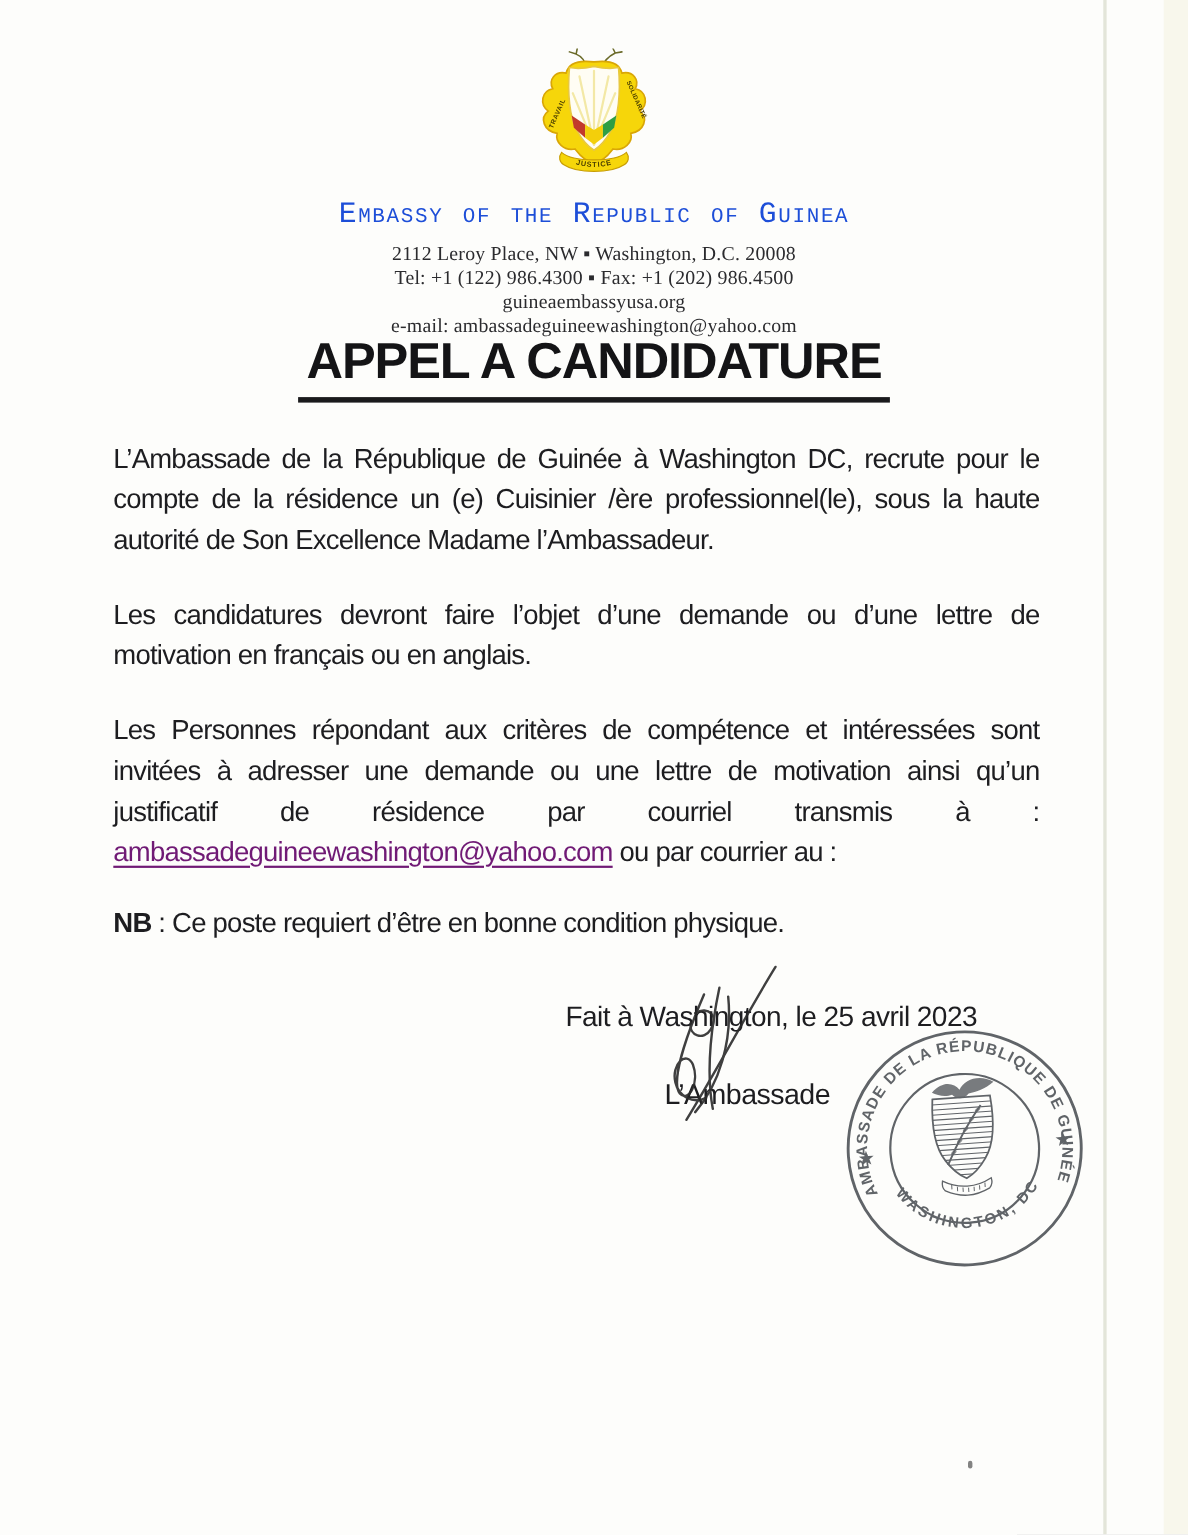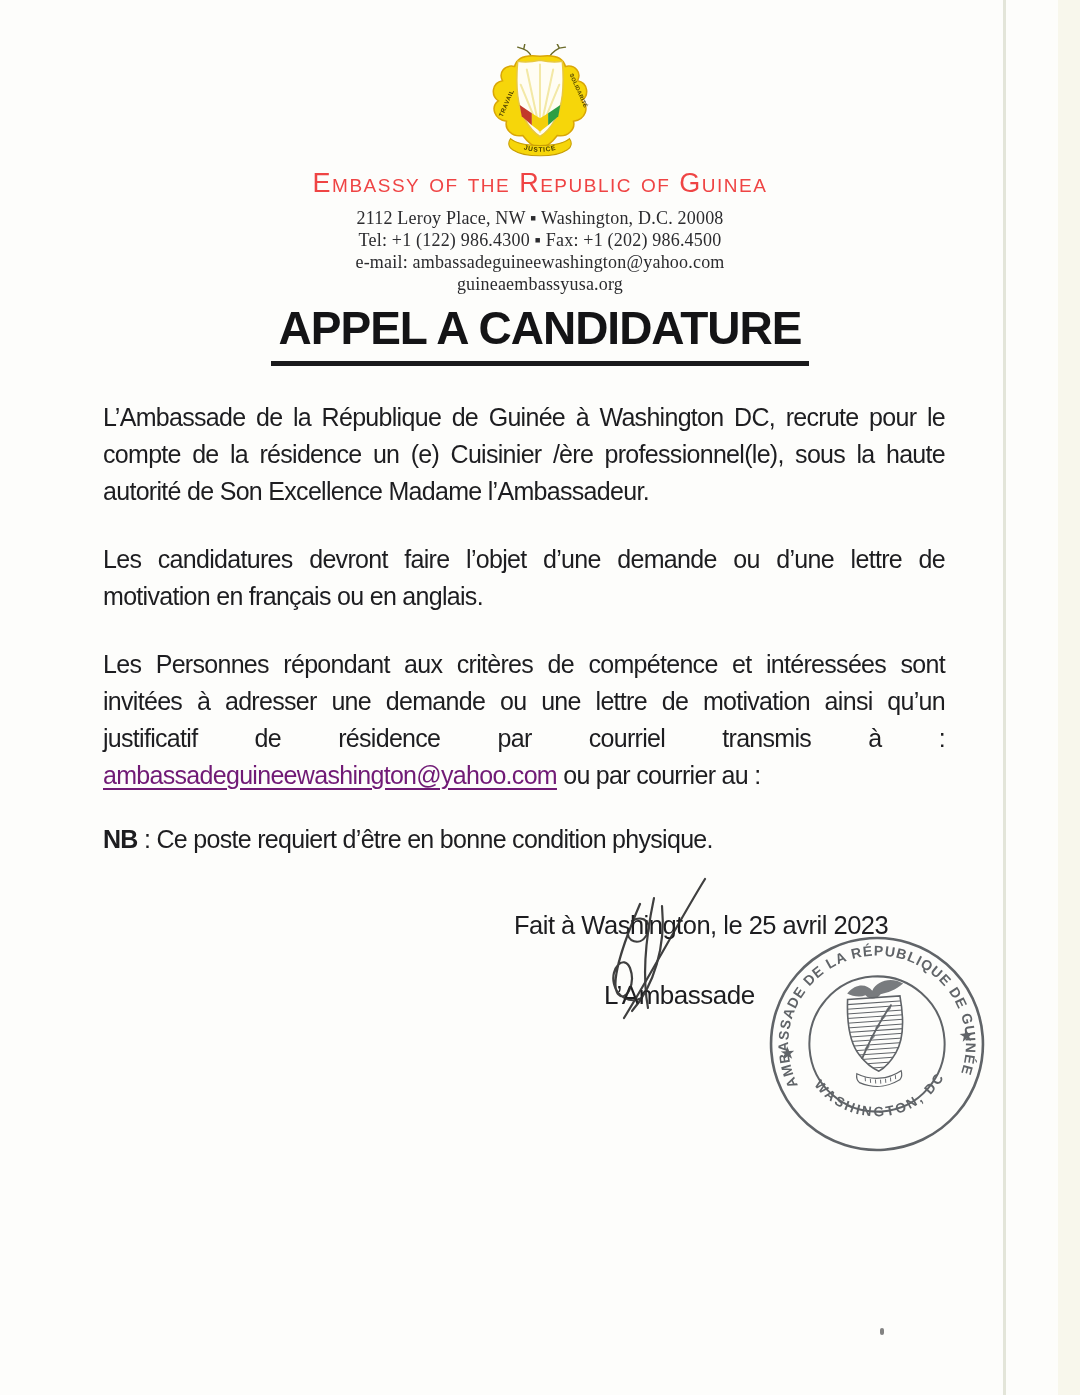--- a/index.html
+++ b/index.html
@@ -10,22 +10,22 @@
     font-family:"Liberation Sans", sans-serif; color:#1f1f22;
   }
   .scan-line { position:absolute; left:1003px; top:0; width:3px; height:100%;
     background:rgba(196,200,176,0.45); }
   .scan-edge { position:absolute; right:0; top:0; width:22px; height:100%;
     background:rgba(238,234,210,0.35); }
 
   .header { position:absolute; top:44px; left:0; width:100%; text-align:center; }
   .crest { display:inline-block; }
   .org-name {
-    font-family:Liberation Sans, sans-serif; font-variant:small-caps;
-    font-size:27px; letter-spacing:1.5px; color:#ef4444; margin-top:2px;
+    font-family:Liberation Mono, monospace; font-variant:small-caps;
+    font-size:27px; letter-spacing:1.5px; color:#1d4ed8; margin-top:14px;
   }
   .addr { font-family:"Liberation Serif", serif; font-size:18px;
     line-height:22px; color:#2b2b2e; letter-spacing:0.2px; margin-top:8px; }
   .addr div { white-space:nowrap; }
 
   .title-wrap { position:absolute; top:301px; left:0; width:100%; text-align:center; }
   .title-wrap span {
     display:inline-block; font-weight:bold; font-size:46px; letter-spacing:-1px;
     color:#141416; border-bottom:5px solid #1a1a1c; padding:0 8px 6px 8px;
   }
@@ -92,22 +92,22 @@
                C34,102 33,97 36,93 Z" fill="#f6d60a" stroke="#c79d04" stroke-width="1"></path>
       <path id="crestBanner" d="M40,100 C55,108 75,108 90,100" fill="none"></path>
       <text font-size="6.5" font-weight="bold" fill="#4a3e00" letter-spacing="0.8">
         <textPath href="#crestBanner" startOffset="50%" text-anchor="middle">JUSTICE</textPath>
       </text>
     </svg>
     <div class="org-name">Embassy of the Republic of Guinea</div>
     <div class="addr">
       <div>2112 Leroy Place, NW ▪ Washington, D.C. 20008</div>
       <div>Tel: +1 (122) 986.4300 ▪ Fax: +1 (202) 986.4500</div>
+      <div>guineaembassyusa.org</div>
       <div>e-mail: ambassadeguineewashington@yahoo.com</div>
-      <div>guineaembassyusa.org</div>
     </div>
   </div>
 
   <div class="title-wrap">
     <span>APPEL A CANDIDATURE</span>
   </div>
 
   <div class="body-block">
     <p>L’Ambassade de la République de Guinée à Washington DC, recrute pour le compte de la résidence un (e) Cuisinier /ère professionnel(le), sous la haute autorité de Son Excellence Madame l’Ambassadeur.</p>
     <p>Les candidatures devront faire l’objet d’une demande ou d’une lettre de motivation en français ou en anglais.</p>

